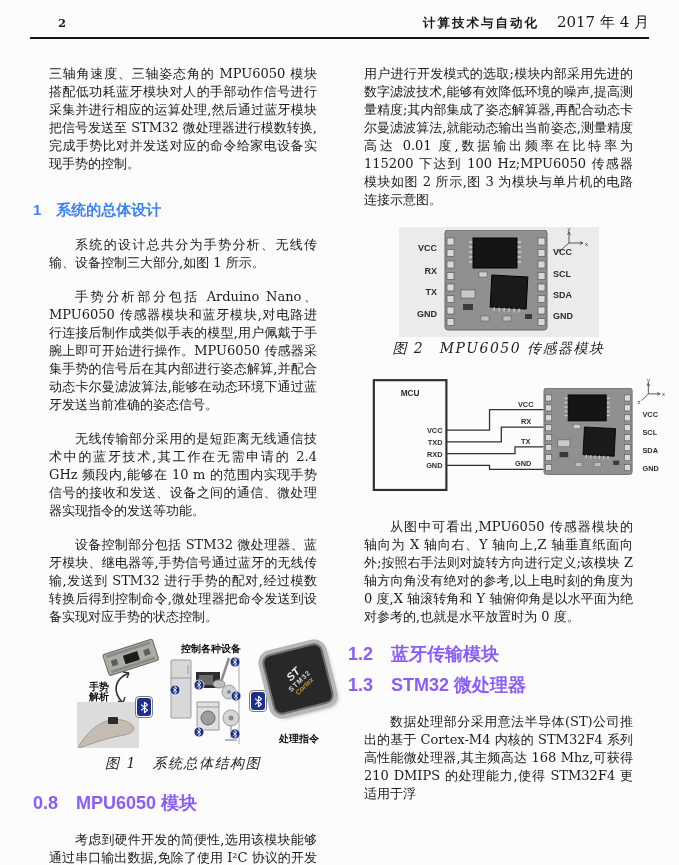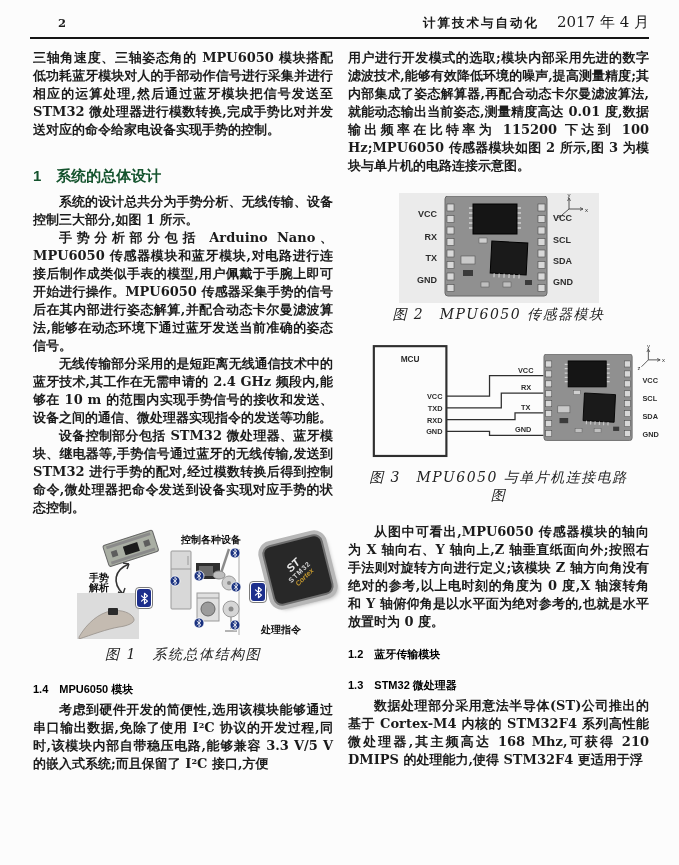--- a/index.html
+++ b/index.html
@@ -13,40 +13,40 @@
   .pg-head { display:flex; align-items:baseline; padding:13px 30px 2px 30px; }
   .pg-num  { width:70px; padding-left:28px; font-weight:bold; font-size:11.5px; }
   .pg-title{ flex:1; text-align:right; font-family:"Liberation Sans",sans-serif;
              font-weight:bold; font-size:12.5px; letter-spacing:2px; }
   .pg-date { width:110px; text-align:right; font-size:15px; }
   .head-rule { height:2px; background:#151515; margin:3px 30px 0 30px; }
 
   
   .columns { display:flex; gap:15px; padding:10px 30px 0 33px; }
   .col { width:301px; }
-  p.body { margin:0; font-size:13px; line-height:18px; text-align:justify;
-           text-indent:2em;font-weight:bold; }
+  p.body { margin:16px; font-size:13px; line-height:18px; text-align:justify;
+           text-indent:2em; }
   p.cont { text-indent:0; }
   h2.sec { font-family:"Liberation Sans",sans-serif; font-size:15px; font-weight:bold;
-           margin:28px 0 7px 0; color:#14532d; }
-  h3.subsec { font-family:"Liberation Sans",sans-serif; font-size:11px; font-weight:bold;
-           margin:16px 0 4px 0; color:#000000; }
+           margin:28px 0 7px 0; color:#3b82f6; }
+  h3.subsec { font-family:"Liberation Sans",sans-serif; font-size:18px; font-weight:bold;
+           margin:7px 0 4px 0; color:#8b5cf6; }
 
   figure { margin:18px; }
   .caption { font-style:italic; font-size:14px; text-align:center;
              letter-spacing:1.5px; margin:3px 0 4px 0; color:#222; }
 
   
   .fig1 { position:relative; height:108px; margin-top:6px; }
   .fig1 .flabel { position:absolute; font-family:"Liberation Sans",sans-serif;
                   font-weight:bold; font-size:10px; color:#111; }
   .lbl-devices { left:112px; top:-2px; width:96px; text-align:center; }
   .lbl-gesture { left:38px; top:38px; width:24px; font-size:9px; line-height:10px;
                  white-space:pre-line; }
-  .lbl-command { left:210px; top:88px; width:76px; text-align:left; }
+  .lbl-command { left:192px; top:88px; width:76px; text-align:right; }
   .svg-arduino { position:absolute; left:52px; top:0; transform:rotate(-18deg); }
   .svg-arrow   { position:absolute; left:58px; top:26px; }
   .svg-hand    { position:absolute; left:26px; top:58px; }
   .svg-devices { position:absolute; left:118px; top:12px; }
   .bt-tile { position:absolute; width:18px; height:22px; background:#fff;
              border:1px solid #7a7a7a; border-radius:4px; display:flex;
              align-items:center; justify-content:center; }
   .bt-tile .bt-inner { width:14px; height:18px; background:#1d2f8c; border-radius:3px;
              display:flex; align-items:center; justify-content:center; }
   .bt-left  { left:84px; top:52px; }
@@ -223,21 +223,21 @@
               <span class="chip-l1">STM32</span>
               <span class="chip-l2">Cortex</span>
             </div>
           </div>
 
           <span class="flabel lbl-command">处理指令</span>
         </div>
         <figcaption class="caption">图 1　系统总体结构图</figcaption>
       </figure>
 
-      <h3 class="subsec">1.4　MPU6050 模块</h3>
+      <h3 class="subsec">0.8　MPU6050 模块</h3>
       <p class="body">考虑到硬件开发的简便性,选用该模块能够通过串口输出数据,免除了使用 I²C 协议的开发过程,同时,该模块内部自带稳压电路,能够兼容 3.3 V/5 V 的嵌入式系统;而且保留了 I²C 接口,方便</p>
     </div>
 
     <div class="col">
       <p class="body cont">用户进行开发模式的选取;模块内部采用先进的数字滤波技术,能够有效降低环境的噪声,提高测量精度;其内部集成了姿态解算器,再配合动态卡尔曼滤波算法,就能动态输出当前姿态,测量精度高达 0.01 度,数据输出频率在比特率为 115200 下达到 100 Hz;MPU6050 传感器模块如图 2 所示,图 3 为模块与单片机的电路连接示意图。</p>
 
       <figure>
         <svg class="fig-center" width="200" height="110" viewBox="0 0 200 110">
           <rect width="200" height="110" fill="#ebebeb"></rect>
           <use href="#pcb-module" x="42" y="3" width="110" height="102"></use>
@@ -284,21 +284,20 @@
           <text class="pin-s" x="282" y="78">SDA</text>
           <text class="pin-s" x="282" y="97">GND</text>
           <g>
             <path d="M288 18 V7 M288 18 H300 M288 18 L281 25" stroke="#444" stroke-width="0.9" fill="none"></path>
             <path d="M286.5 10 L288 7 L289.5 10 M297 16.5 L300 18 L297 19.5" stroke="#444" stroke-width="0.8" fill="none"></path>
             <text class="ax-t" x="288" y="6" text-anchor="middle">y</text>
             <text class="ax-t" x="302" y="20.5">x</text>
             <text class="ax-t" x="280" y="28" text-anchor="end">z</text>
           </g>
         </svg>
-        <figcaption class="caption">图 3　MPU6050 与单片机连接电路图</figcaption>
       </figure>
 
       <p class="body">从图中可看出,MPU6050 传感器模块的轴向为 X 轴向右、Y 轴向上,Z 轴垂直纸面向外;按照右手法则对旋转方向进行定义;该模块 Z 轴方向角没有绝对的参考,以上电时刻的角度为 0 度,X 轴滚转角和 Y 轴俯仰角是以水平面为绝对参考的,也就是水平放置时为 0 度。</p>
 
       <h3 class="subsec">1.2　蓝牙传输模块</h3>
 
       <h3 class="subsec">1.3　STM32 微处理器</h3>
       <p class="body">数据处理部分采用意法半导体(ST)公司推出的基于 Cortex-M4 内核的 STM32F4 系列高性能微处理器,其主频高达 168 Mhz,可获得 210 DMIPS 的处理能力,使得 STM32F4 更适用于浮</p>
     </div>
   </div>

